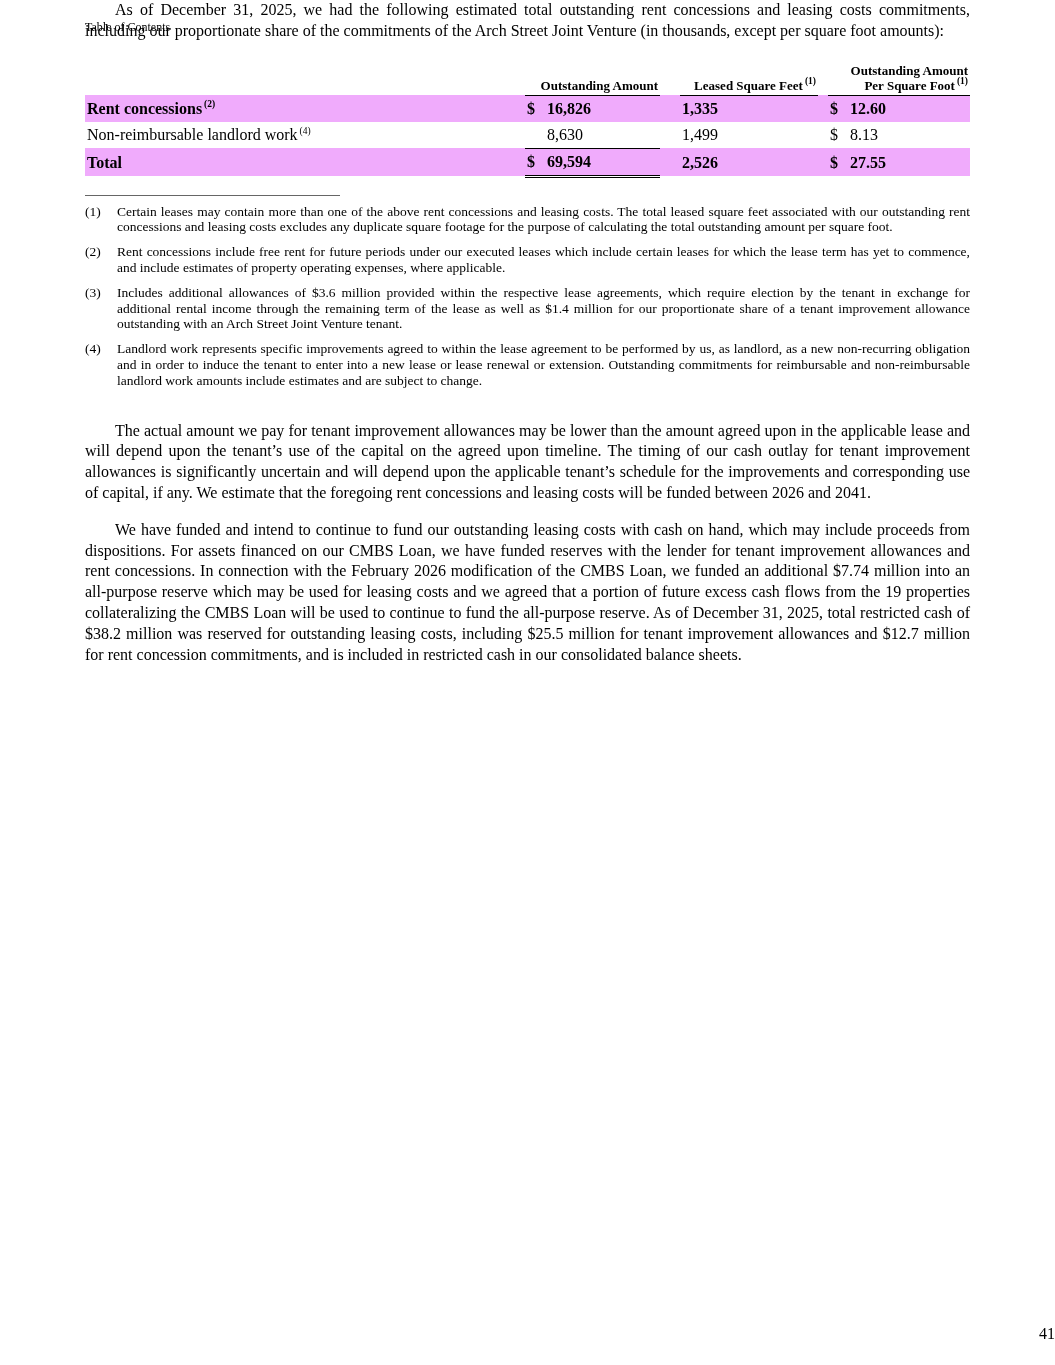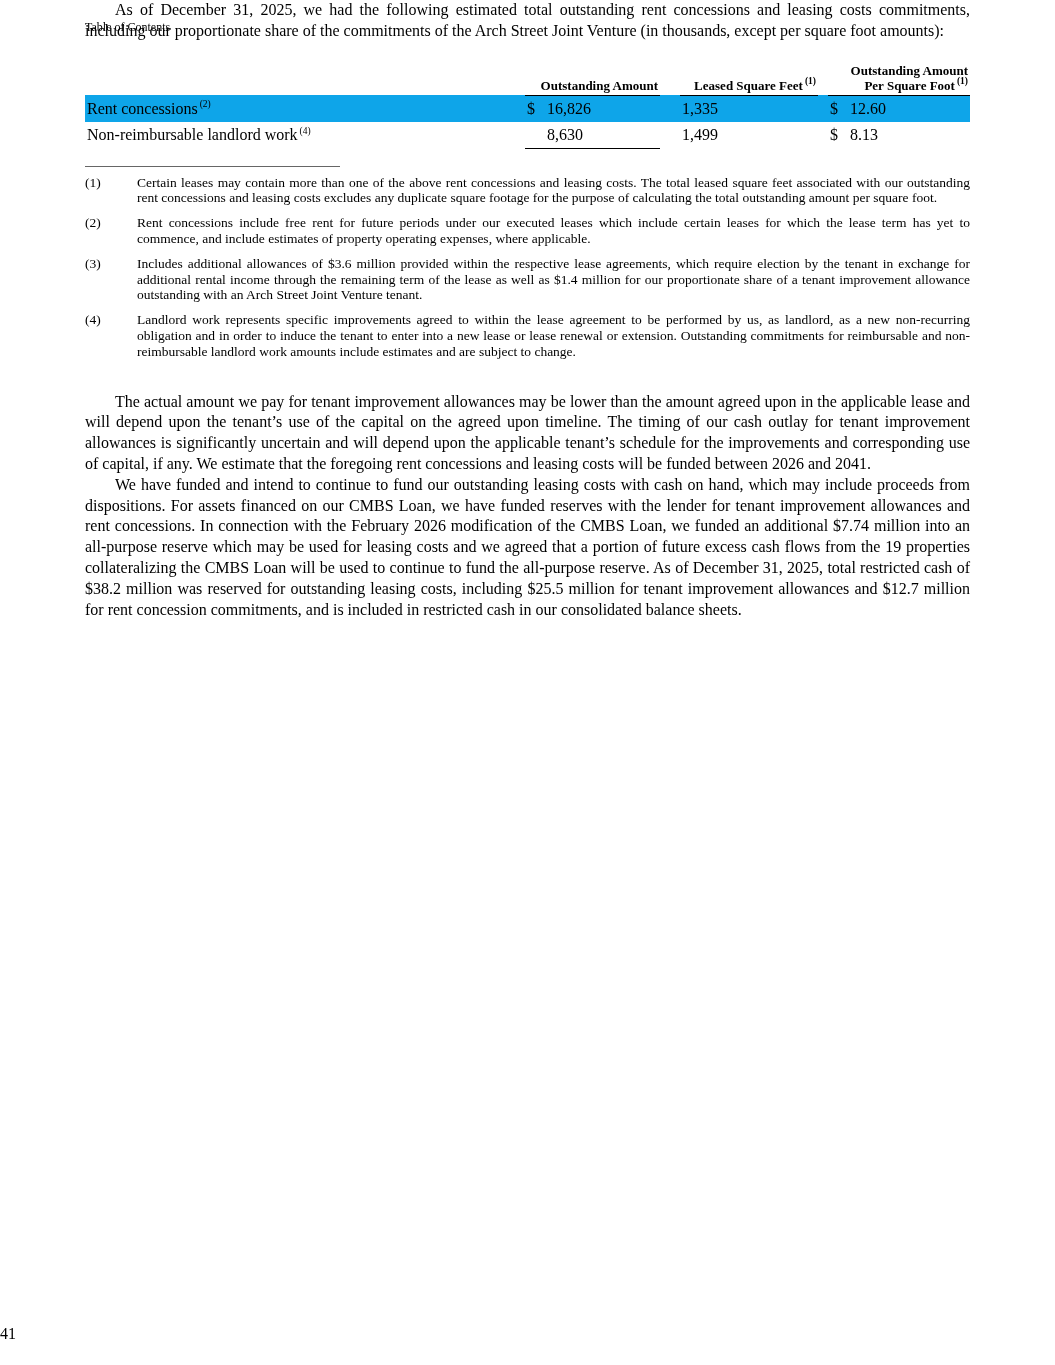--- a/index.html
+++ b/index.html
@@ -15,21 +15,21 @@
     font-size: 12px;
   }
   .content {
     position: absolute; top: 0; left: 85px; width: 885px;
   }
   p.body-p {
     font-size: 16px; line-height: 20.8px;
     text-align: justify; text-indent: 30px;
   }
   p.body-p.after-table { margin-top: 32px; }
-  p.body-p + p.body-p { }
+  p.body-p + p.body-p { margin-top: 16px; }
 
   
   table.commitments {
     width: 885px; margin-top: 21px;
     border-collapse: collapse; table-layout: fixed;
   }
   col.c-label { width: 440px; }
   col.c-d1 { width: 20px; }
   col.c-amt { width: 115px; }
   col.c-sp1 { width: 20px; }
@@ -40,46 +40,46 @@
 
   table.commitments th {
     font-size: 13px; font-weight: bold; text-align: right;
     vertical-align: bottom; padding: 0 2px 2px 2px; line-height: 15px;
   }
   th.grp { border-bottom: 1.5px solid #000; }
   table.commitments td {
     font-size: 16px; line-height: 20px; padding: 3px 2px;
     vertical-align: bottom;
   }
-  tr.shade td { background: #0ea5e9; }
+  tr.shade td { background: #f0abfc; font-weight: bold; }
   td.lbl { text-align: left; padding-left: 5px; }
   td.lbl-total { padding-left: 33px; }
   td.dol { text-align: left; }
   td.num { text-align: left; padding-right: 4px; }
   td.num-last { padding-right: 8px; }
   td.ul  { border-bottom: 1.5px solid #000; }
   td.dbl { border-bottom: 3px double #000; }
   sup { font-size: 9.5px; line-height: 0; margin-left: 2px; }
 
   
   .fn-divider {
     width: 255px; border-top: 1px solid #666;
     margin-top: 17px;
   }
   .footnotes { margin-top: 8px; }
   .footnote {
     display: flex; margin-bottom: 9px;
     font-size: 13.5px; line-height: 15.8px;
   }
   .fn-num { width: 32px; flex: 0 0 32px; }
-  .fn-text { flex: 1; text-align: justify; margin-left: 20px; }
+  .fn-text { flex: 1; text-align: justify; }
 
   .page-number {
     position: absolute; bottom: 22px; left: 0; width: 100%;
-    text-align: left; font-size: 16px;
+    text-align: right; font-size: 16px;
   }
 </style>
 </head>
 <body>
 
 <div class="toc">Table of Contents</div>
 
 <div class="content">
 
   <p class="body-p">As of December 31, 2025, we had the following estimated total outstanding rent concessions and leasing costs commitments, including our proportionate share of the commitments of the Arch Street Joint Venture (in thousands, except per square foot amounts):</p>
@@ -119,20 +119,30 @@
       <tr>
         <td class="lbl"><span>Non-reimbursable landlord work</span><sup>(4)</sup></td>
         <td class="dol ul"></td>
         <td class="num ul">8,630</td>
         <td></td>
         <td class="num">1,499</td>
         <td></td>
         <td class="dol">$</td>
         <td class="num num-last">8.13</td>
       </tr>
+      <tr class="shade">
+        <td class="lbl lbl-total"><span>Total</span><sup></sup></td>
+        <td class="dol dbl">$</td>
+        <td class="num dbl">69,594</td>
+        <td></td>
+        <td class="num">2,526</td>
+        <td></td>
+        <td class="dol">$</td>
+        <td class="num num-last">27.55</td>
+      </tr>
     </tbody>
   </table>
 
   <div class="fn-divider"></div>
 
   <div class="footnotes">
     <div class="footnote">
       <span class="fn-num">(1)</span>
       <span class="fn-text">Certain leases may contain more than one of the above rent concessions and leasing costs. The total leased square feet associated with our outstanding rent concessions and leasing costs excludes any duplicate square footage for the purpose of calculating the total outstanding amount per square foot.</span>
     </div>

